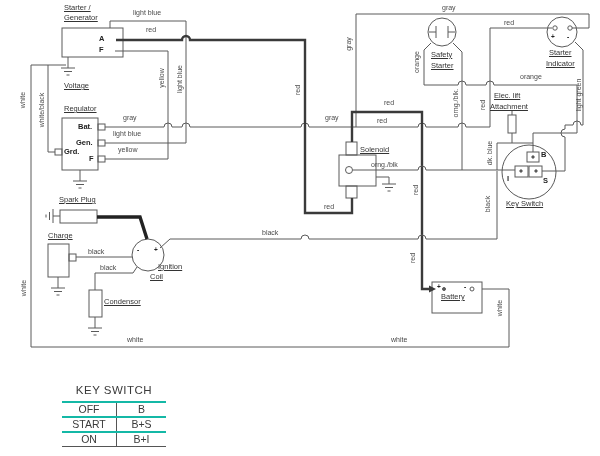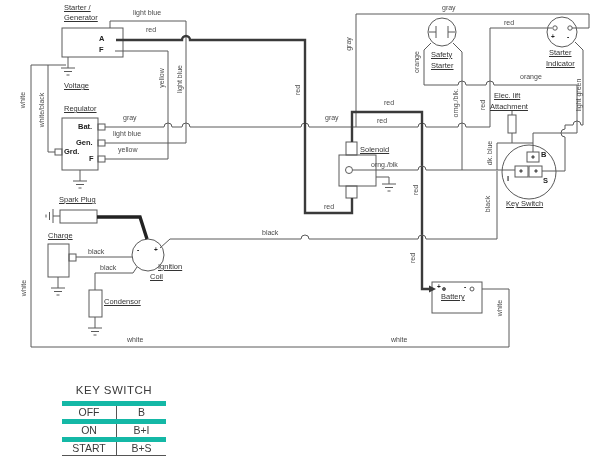--- a/index.html
+++ b/index.html
@@ -8,21 +8,21 @@
   #wiresvg{position:absolute;left:0;top:0;}
   .lbl{position:absolute;font-size:7px;color:#4a4a4a;white-space:nowrap;line-height:8px;}
   .vlbl{position:absolute;font-size:7px;color:#4a4a4a;white-space:nowrap;line-height:8px;
         transform:translate(-50%,-50%) rotate(-90deg);}
   .comp{position:absolute;font-size:7.5px;color:#333;white-space:nowrap;line-height:9px;
         text-decoration:underline;}
   .term{position:absolute;font-size:7.5px;font-weight:bold;color:#222;white-space:nowrap;line-height:8px;}
   .tiny{position:absolute;font-size:6.5px;font-weight:bold;color:#222;white-space:nowrap;line-height:7px;}
   .kstable{position:absolute;left:62px;top:384px;width:104px;color:#3a3a3a;}
   .ks-title{font-size:11.5px;text-align:center;height:17px;letter-spacing:0.5px;}
-  .ks-row{display:flex;border-top:5px solid #14b8a6;height:13px;font-size:10.5px;}
+  .ks-row{display:flex;border-top:2px solid #14b8a6;height:13px;font-size:10.5px;}
   .ks-row:last-child{border-bottom:1px solid #555;}
   .ks-pos{width:54px;text-align:center;border-right:1px solid #555;}
   .ks-circ{flex:1;text-align:center;}
 </style>
 </head>
 <body>
 
 <div id="stage">
 
 <svg id="wiresvg" width="600" height="456" viewBox="0 0 600 456" fill="none" stroke="#5a5a5a" stroke-width="1">
@@ -175,22 +175,22 @@
 <span class="vlbl" style="left:579px;top:95px">light green</span>
 <span class="vlbl" style="left:500px;top:308px">white</span>
 
 <div class="kstable">
   <div class="ks-title">KEY SWITCH</div>
   <div class="ks-row">
     <span class="ks-pos">OFF</span>
     <span class="ks-circ">B</span>
   </div>
   <div class="ks-row">
+    <span class="ks-pos">START</span>
+    <span class="ks-circ">B+S</span>
+  </div>
+  <div class="ks-row">
     <span class="ks-pos">ON</span>
     <span class="ks-circ">B+I</span>
-  </div>
-  <div class="ks-row">
-    <span class="ks-pos">START</span>
-    <span class="ks-circ">B+S</span>
   </div>
 </div>
 
 </div>
 
 </body></html>

